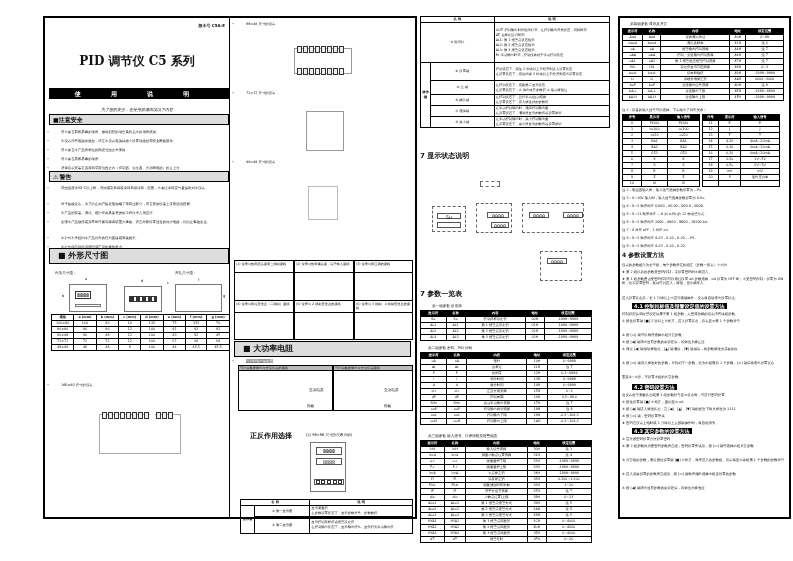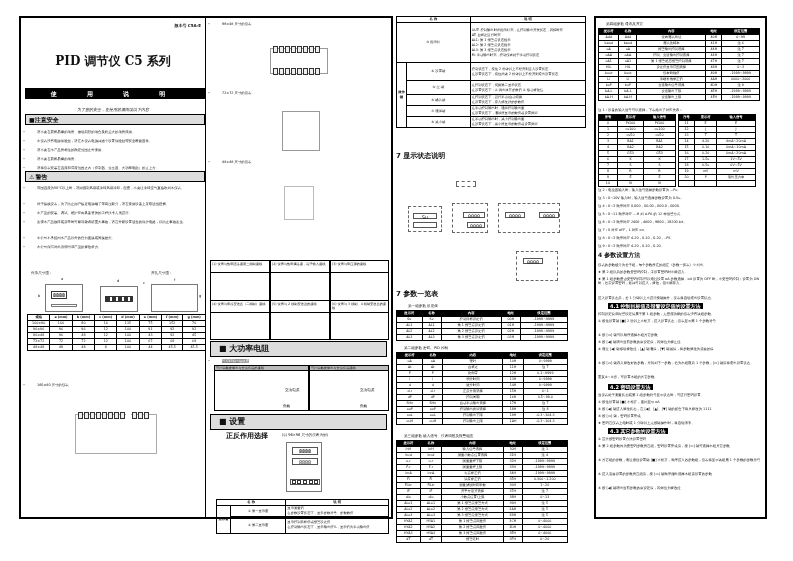--- a/index.html
+++ b/index.html
@@ -1,17 +1,17 @@
 <!DOCTYPE html>
 <html><head>
 <meta charset="utf-8">
 <style>
   * { box-sizing: border-box; margin: 0; padding: 0; }
   body { width: 793px; height: 561px; background: #fff; font-family: "DejaVu Sans", sans-serif; color: #111; position: relative; overflow: hidden; font-size: 4px; line-height: 1.25; }
-  .page { position: absolute; background: #fff; }
+  .page { position: absolute; background: #fff; margin-left: 24px; }
   .p1 { left: 19px; top: 16px; width: 187px; height: 503px; border: 2px solid #000; border-right: 1px solid #000; }
   .p2 { left: 206px; top: 16px; width: 187px; height: 503px; border-top: 2px solid #000; border-bottom: 2px solid #000; border-right: 2px solid #000; }
   .p3 { left: 394px; top: 16px; width: 200px; height: 520px; }
   .p4 { left: 594px; top: 16px; width: 173px; height: 503px; border: 2px solid #000; border-left: 2px solid #000; }
   .edition { position: absolute; right: 4px; top: 5px; font-size: 4px; font-weight: bold; }
   .title { position: absolute; left: 0; right: 0; top: 36px; text-align: center; font-family: "DejaVu Serif", serif; font-weight: bold; font-size: 12px; }
   .banner { position: absolute; left: 4px; right: 0; top: 70px; height: 11px; background: #000; color: #fff; text-align: center; font-weight: bold; font-size: 6px; letter-spacing: 14px; line-height: 11px; }
   .subtitle { position: absolute; left: 0; right: 0; top: 89px; text-align: center; font-style: italic; font-size: 4px; }
   .sec { position: absolute; height: 11px; border: 1px solid #000; background: #ddd; font-weight: bold; font-size: 6px; line-height: 9px; padding-left: 3px; }
   .sec.big { height: 16px; font-size: 8px; line-height: 14px; padding-left: 8px; }
@@ -73,20 +73,21 @@
   <div class="bul" style="top:202px;">
       <span style="white-space:normal; width:165px;">发现本产品故障或异常时可能导致系统重大事故，请在外部设置适当的保护电路，以防止事故发生。</span>
     </div>
   <div class="bul" style="top:218px;">
       <span>本公司不承担因本产品以外的任何直接或间接损失。</span>
     </div>
   <div class="bul" style="top:227px;">
       <span>本公司保留对此说明书和产品的修改权力。</span>
     </div>
 
+  <div class="sec big" style="left:4px; right:0; top:230px;">■ 外形尺寸图</div>
   <div class="cap" style="left:10px; top:253px;">外形尺寸图：</div>
   <div class="cap" style="left:130px; top:253px;">开孔尺寸图：</div>
 
   <div class="diag" style="left:24px; top:266px; width:38px; height:28px;">
     <div style="position:absolute; left:5px; top:6px; font-family:'DejaVu Sans Mono',monospace; font-size:5px; font-weight:bold; border:1px solid #333; padding:0 1px;">8888</div>
     <div style="position:absolute; left:5px; top:19px; width:26px; height:3px; border:1px solid #777;"></div>
   </div>
   <div class="cap" style="left:40px; top:259px;">a</div>
   <div class="cap" style="left:17px; top:276px;">b</div>
 
@@ -219,21 +220,20 @@
     <div style="font-size:3.2px; padding:0 1px; border-bottom:1px solid #000; background:#bbb;">可控硅触发输出与交流负载的接线</div>
     <div class="cap" style="left:70px; top:22px;">交流电源</div>
     <div class="cap" style="left:68px; top:38px;">负载</div>
   </div>
   <div class="boxcell" style="left:103px; top:347px; width:80px; height:46px;">
     <div style="font-size:3.2px; padding:0 1px; border-bottom:1px solid #000; background:#bbb;">可控硅触发输出与交流负载接线</div>
     <div class="cap" style="left:50px; top:22px;">交流电源</div>
     <div class="cap" style="left:50px; top:38px;">负载</div>
   </div>
 
-  <div class="sec big" style="left:4px; right:4px; top:396px;">■ 设置</div>
   <div class="h2" style="left:20px; top:414px;">正反作用选择</div>
   <div class="cap" style="left:76px; top:415px;">(以 96×96 尺寸的仪表为例)</div>
 
   <div class="diag" style="left:80px; top:424px; width:36px; height:50px;">
     <div class="lcd" style="left:5px; top:4px; width:26px; height:8px; font-weight:bold;">8888</div>
     <div class="lcd" style="left:5px; top:15px; width:26px; height:7px;">8888</div>
     <div style="position:absolute; left:3px; top:36px; width:30px; height:6px; border:1px solid #555; display:flex; justify-content:space-around; align-items:center;">
       <span style="width:4px;height:4px;border:1px solid #333;"></span>
       <span style="width:4px;height:4px;border:1px solid #333;"></span>
       <span style="width:4px;height:4px;border:1px solid #333;"></span>

